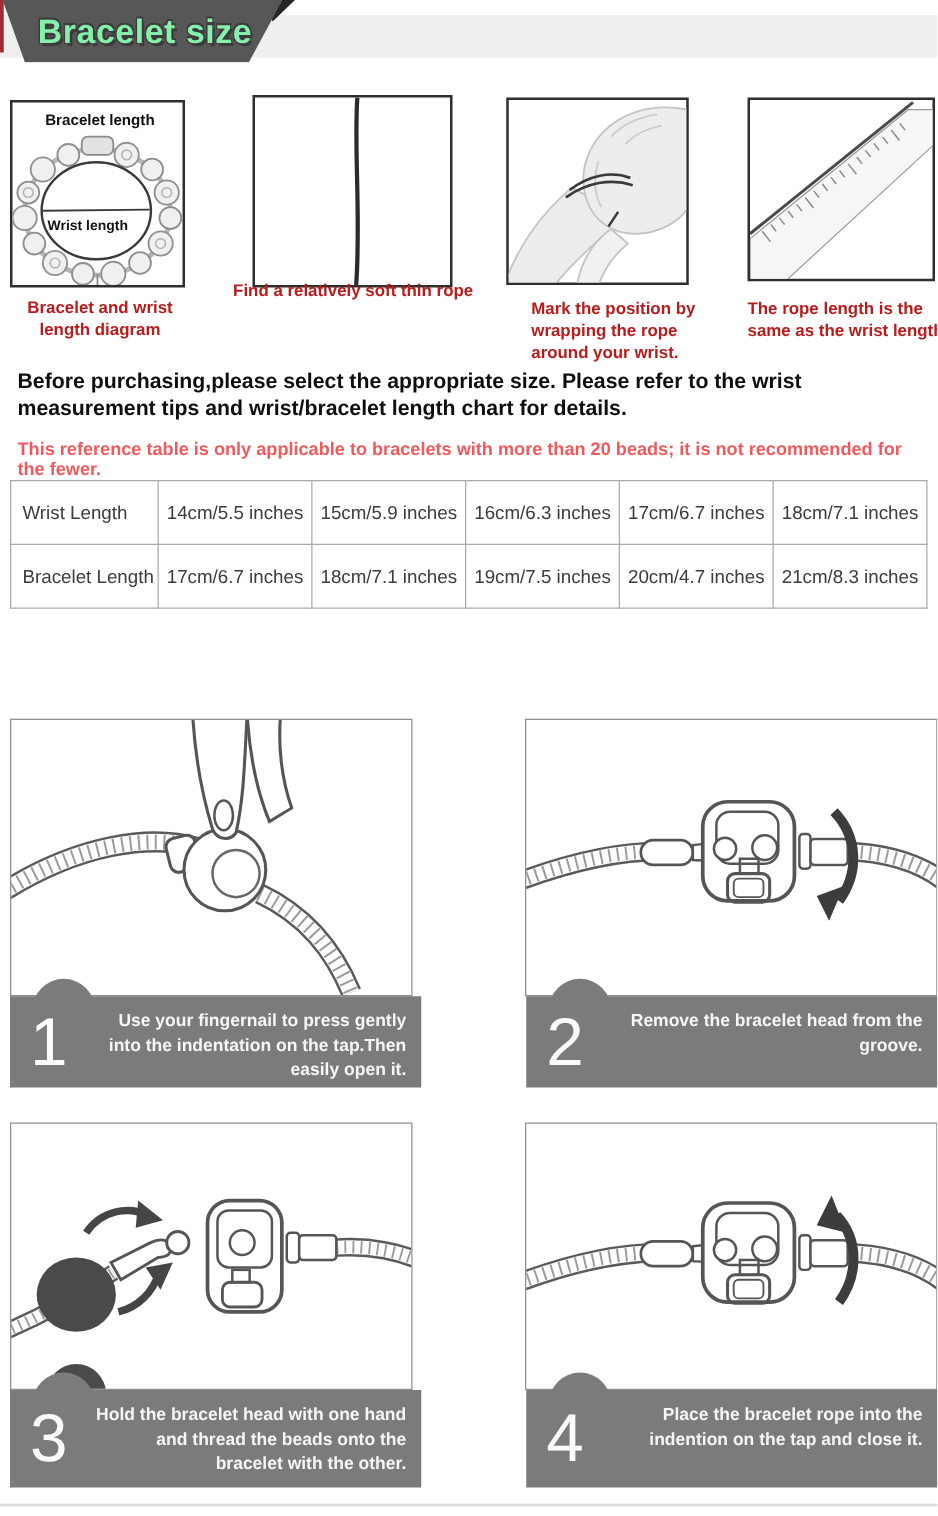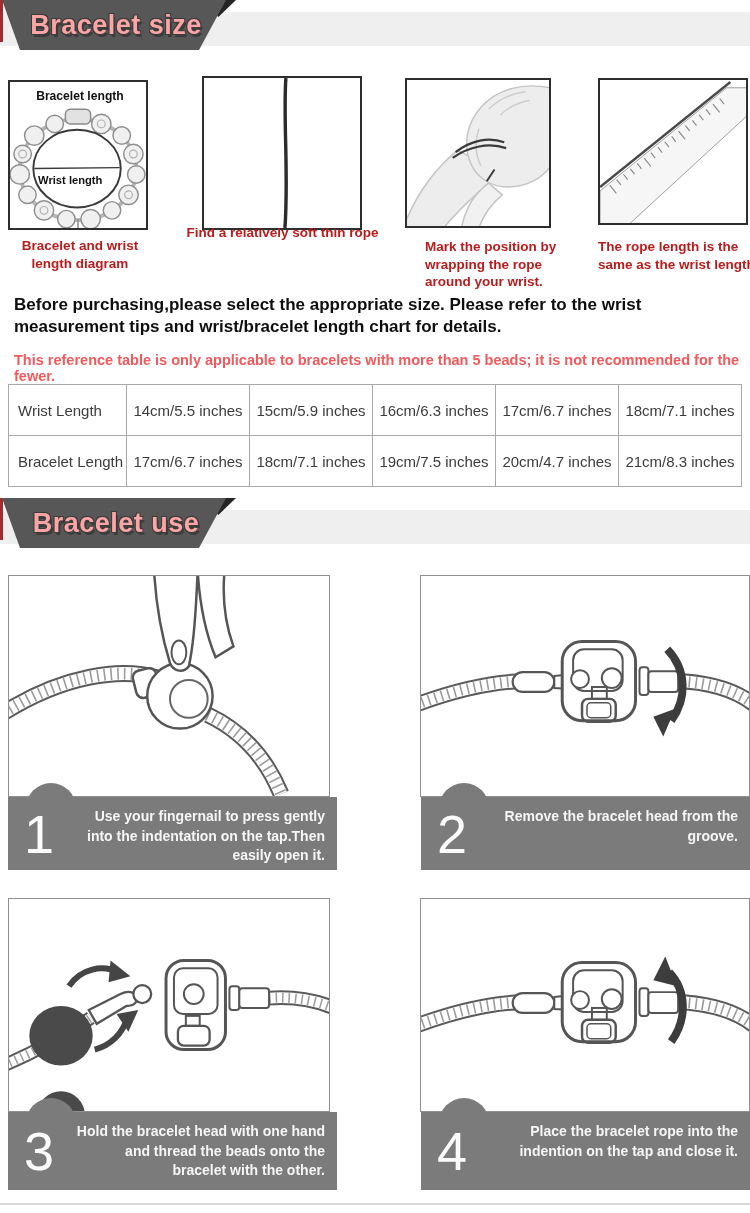--- a/index.html
+++ b/index.html
@@ -8,21 +8,21 @@
 
   
   .banner{position:absolute;left:0;width:100%;height:56px;}
   .banner-strip{position:absolute;top:12px;left:0;right:0;height:34px;background:#efefef;}
   .banner-main{position:absolute;top:0;left:0;width:232px;height:50px;background:#575757;
       clip-path:polygon(2px 0,226px 0,199px 100%,20px 100%);
       display:flex;align-items:center;justify-content:center;}
   .banner-fold{position:absolute;top:0;left:202px;width:34px;height:17px;background:#252525;
       clip-path:polygon(0 0,100% 0,48% 100%);}
   .banner-red{position:absolute;top:0;left:0;width:3px;height:42px;background:#a02c30;}
-  .banner-title{font-size:27px;font-weight:800;color:#fca5a5;letter-spacing:.5px;
+  .banner-title{font-size:27px;font-weight:800;color:#86efac;letter-spacing:.5px;
       text-shadow:-1px -1px 0 #3c3c3c,1px -1px 0 #3c3c3c,-1px 1px 0 #3c3c3c,2px 3px 0 #3c3c3c;}
 
   
   .mcard{position:absolute;background:#fff;border:2px solid #2e2e2e;box-sizing:border-box;}
   #m1{left:8px;top:80px;width:140px;height:150px;}
   #m2{left:202px;top:76px;width:160px;height:154px;}
   #m3{left:405px;top:78px;width:146px;height:150px;}
   #m4{left:598px;top:78px;width:150px;height:147px;}
   .mcard svg{display:block;width:100%;height:100%;}
   .mcap{position:absolute;font-size:13.5px;font-weight:700;color:#b91c1c;line-height:1.3;}
@@ -159,21 +159,21 @@
       </g>
     </svg>
   </div>
 
   <div class="mcap" id="c1">Bracelet and wrist length diagram</div>
   <div class="mcap" id="c2">Find a relatively soft thin rope</div>
   <div class="mcap" id="c3">Mark the position by wrapping the rope around your wrist.</div>
   <div class="mcap" id="c4">The rope length is the same as the wrist length.</div>
 
   <div class="lead">Before purchasing,please select the appropriate size. Please refer to the wrist measurement tips and wrist/bracelet length chart for details.</div>
-  <div class="rednote">This reference table is only applicable to bracelets with more than 5 beads; it is not recommended for the fewer.</div>
+  <div class="rednote">This reference table is only applicable to bracelets with more than 20 beads; it is not recommended for the fewer.</div>
 
   <table class="sizetable">
     <colgroup>
         <col class="first">
         <col>
         <col>
         <col>
         <col>
         <col>
       </colgroup>
@@ -190,28 +190,20 @@
       <td class="rowlabel">Bracelet Length</td>
       <td>17cm/6.7 inches</td>
       <td>18cm/7.1 inches</td>
       <td>19cm/7.5 inches</td>
       <td>20cm/4.7 inches</td>
       <td>21cm/8.3 inches</td>
     </tr>
   </tbody>
     </table>
 
-  <div class="banner" style="top:498px">
-    <div class="banner-strip"></div>
-    <div class="banner-fold"></div>
-    <div class="banner-red"></div>
-    <div class="banner-main">
-      <span class="banner-title">Bracelet use</span>
-    </div>
-  </div>
 
   <div class="pbox" id="p1">
     <svg viewBox="0 0 322 222">
       <g fill="none">
         <path d="M-6,138 C55,100 112,92 150,103" stroke="#5a5a5a" stroke-width="17"></path>
         <path d="M-6,138 C55,100 112,92 150,103" stroke="#ffffff" stroke-width="13"></path>
         <path d="M-6,138 C55,100 112,92 150,103" stroke="#9a9a9a" stroke-width="12" stroke-dasharray="1.6 5.2"></path>
         <path d="M200,140 C238,158 260,186 274,220" stroke="#5a5a5a" stroke-width="17"></path>
         <path d="M200,140 C238,158 260,186 274,220" stroke="#ffffff" stroke-width="13"></path>
         <path d="M200,140 C238,158 260,186 274,220" stroke="#9a9a9a" stroke-width="12" stroke-dasharray="1.6 5.2"></path>

